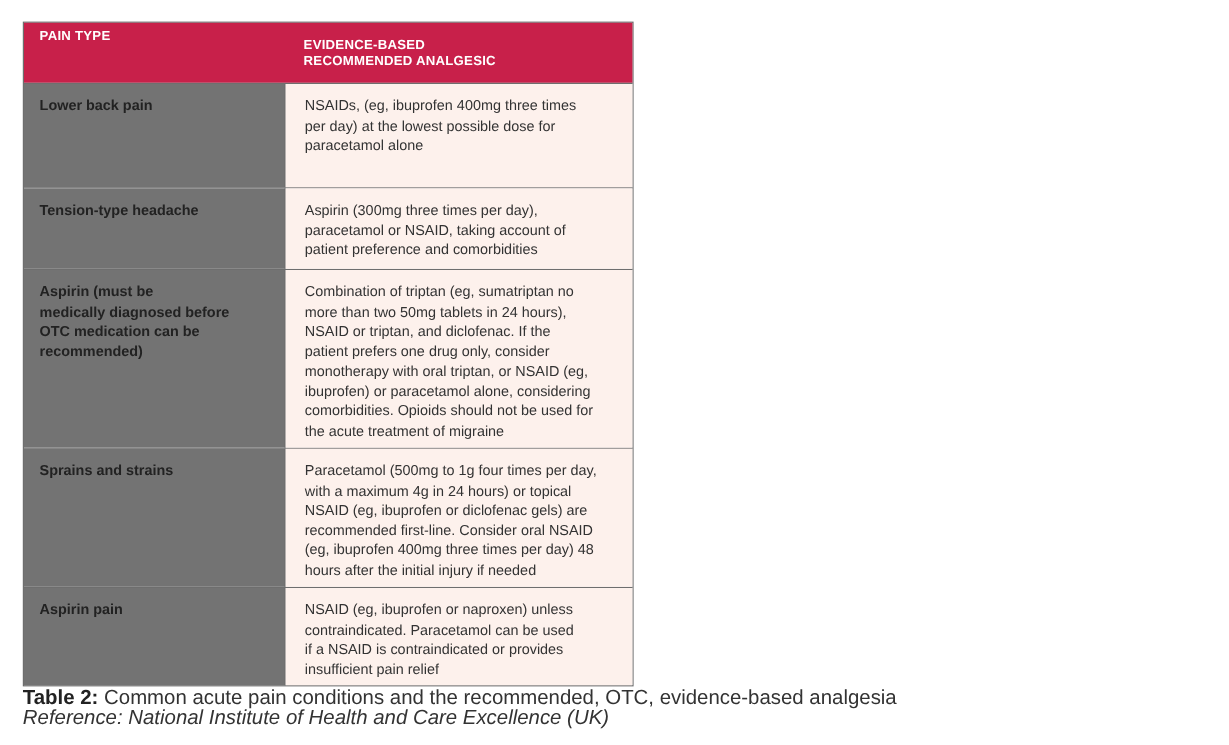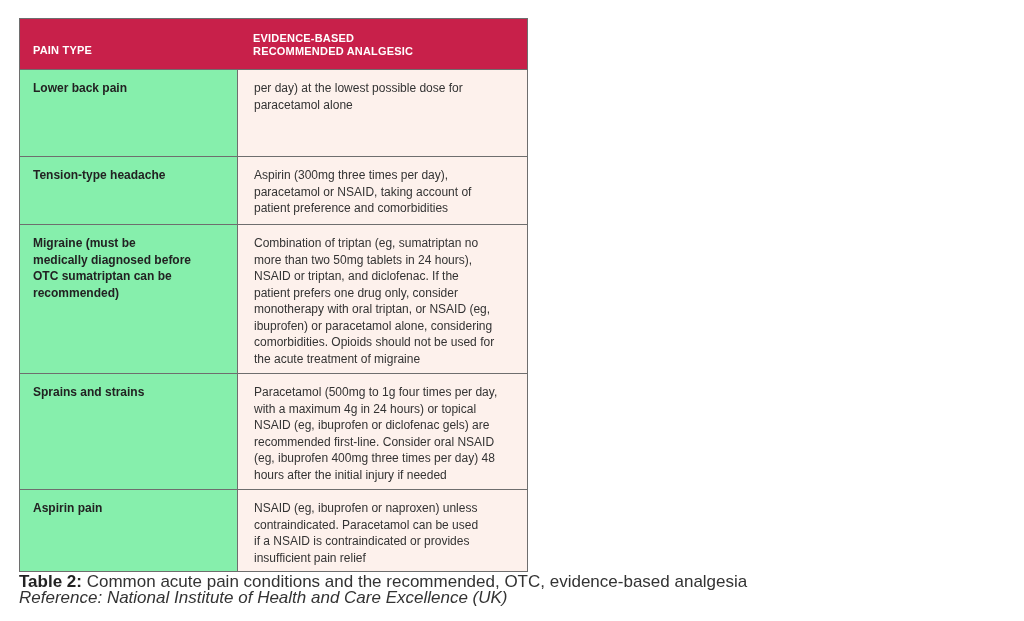--- a/index.html
+++ b/index.html
@@ -2,24 +2,24 @@
 <html><head>
 <meta charset="utf-8">
 <style>
   html, body { margin: 0; padding: 0; background: #ffffff; }
   body { width: 1024px; height: 621px; position: relative; overflow: hidden;
          font-family: "Liberation Sans", sans-serif; color: #2b2b2b; }
   .tbl { position: absolute; left: 19px; top: 18px; width: 509px;
          border: 1px solid #6e6e6e; border-collapse: collapse; box-sizing: border-box; }
   .hdr { display: flex; height: 50px; background: #c8204a; color: #ffffff;
          font-weight: bold; font-size: 11px; letter-spacing: 0.2px; }
-  .hdr .c1 { width: 218px; padding: 25px 0 0 13px; box-sizing: border-box; }
+  .hdr .c1 { width: 218px; padding: 5px 0 0 13px; box-sizing: border-box; }
   .hdr .c2 { flex: 1; padding: 13px 0 0 15px; box-sizing: border-box; line-height: 13px; }
   .row { display: flex; border-top: 1px solid #6e6e6e; }
-  .row .c1 { width: 218px; background: #86efac; box-sizing: border-box;
+  .row .c1 { width: 218px; background: #737373; box-sizing: border-box;
              padding: 10px 12px 0 13px; font-weight: bold; font-size: 12px; line-height: 16.5px; color: #222; border-right: 1px solid #6e6e6e; }
   .row .c2 { flex: 1; background: #fdf1ec; box-sizing: border-box;
              padding: 10px 20px 0 16px; font-size: 12px; line-height: 16.5px; color: #333; }
   .c2 .ln { display: block; white-space: nowrap; }
   .c1 .ln { display: block; white-space: nowrap; }
   .caption { position: absolute; left: 19px; top: 574px; font-size: 17px; line-height: 15.5px; color: #333; }
   .caption b { color: #222; }
   .caption i { display: block; }
 </style>
 </head>
@@ -32,39 +32,40 @@
       <span style="display:block">EVIDENCE-BASED</span>
       <span style="display:block">RECOMMENDED ANALGESIC</span>
     </div>
   </div>
   <div id="rows">
       <div class="row" style="height: 86px;">
         <div class="c1">
           <span class="ln">Lower back pain</span>
         </div>
         <div class="c2">
+          <span class="ln">NSAIDs, (eg, ibuprofen 400mg three times</span>
           <span class="ln">per day) at the lowest possible dose for</span>
           <span class="ln">paracetamol alone</span>
         </div>
       </div>
       <div class="row" style="height: 67px;">
         <div class="c1">
           <span class="ln">Tension-type headache</span>
         </div>
         <div class="c2">
           <span class="ln">Aspirin (300mg three times per day),</span>
           <span class="ln">paracetamol or NSAID, taking account of</span>
           <span class="ln">patient preference and comorbidities</span>
         </div>
       </div>
       <div class="row" style="height: 148px;">
         <div class="c1">
-          <span class="ln">Migraine (must be</span>
+          <span class="ln">Aspirin (must be</span>
           <span class="ln">medically diagnosed before</span>
-          <span class="ln">OTC sumatriptan can be</span>
+          <span class="ln">OTC medication can be</span>
           <span class="ln">recommended)</span>
         </div>
         <div class="c2">
           <span class="ln">Combination of triptan (eg, sumatriptan no</span>
           <span class="ln">more than two 50mg tablets in 24 hours),</span>
           <span class="ln">NSAID or triptan, and diclofenac. If the</span>
           <span class="ln">patient prefers one drug only, consider</span>
           <span class="ln">monotherapy with oral triptan, or NSAID (eg,</span>
           <span class="ln">ibuprofen) or paracetamol alone, considering</span>
           <span class="ln">comorbidities. Opioids should not be used for</span>

